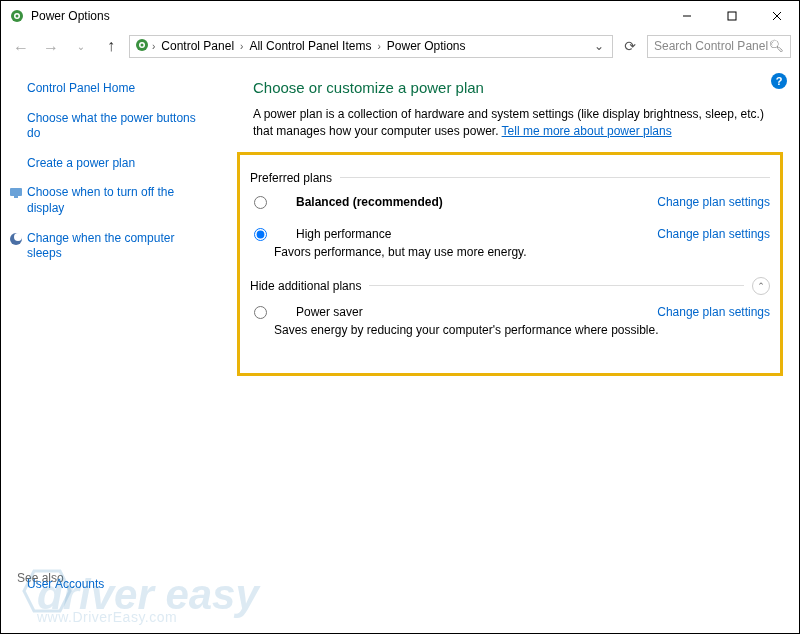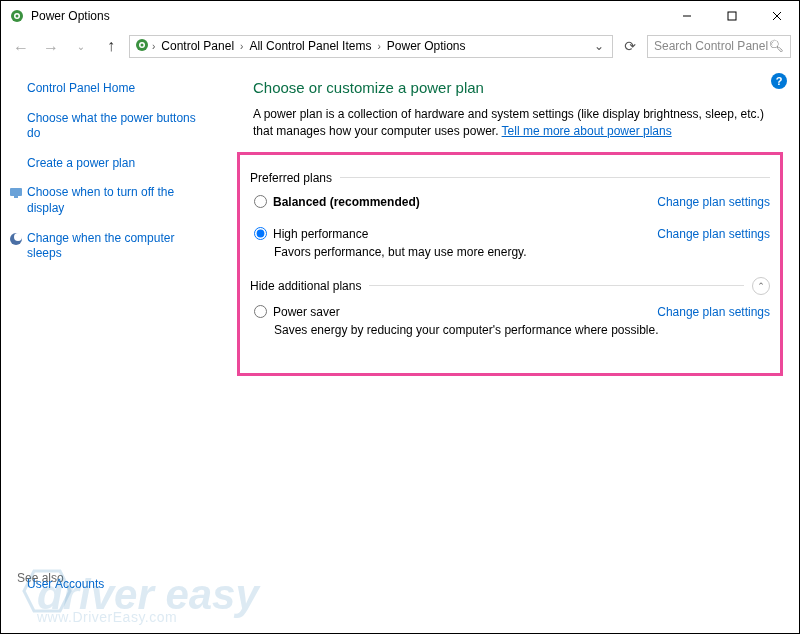--- a/index.html
+++ b/index.html
@@ -29,28 +29,28 @@
     .sidebar .side-ico { position: absolute; left: -18px; top: 1px; width: 14px; height: 14px; }
     .see-also { position: absolute; bottom: 48px; left: 16px; color: #666; font-size: 12px; }
     .see-also-link { position: absolute; bottom: 26px; left: 26px; }
     
     .main { flex: 1; padding: 18px 16px 12px 36px; position: relative; }
     .help-icon { position: absolute; right: 12px; top: 12px; width: 16px; height: 16px; background: #0078d7; color: #fff; border-radius: 50%; display: flex; align-items: center; justify-content: center; font-size: 11px; font-weight: bold; cursor: pointer; }
     .h1 { color: #0a6f46; font-size: 15px; font-weight: normal; margin-bottom: 10px; }
     .intro { font-size: 12px; line-height: 1.4; margin-bottom: 12px; }
     .intro a { color: #0066cc; cursor: pointer; }
     
-    .redbox { border: 3px solid #ec4899; padding: 6px 10px 36px 10px; margin-left: -16px; }
+    .redbox { border: 3px solid #eab308; padding: 6px 10px 36px 10px; margin-left: -16px; }
     
     .group-title { font-size: 12px; display: flex; align-items: center; gap: 8px; margin-bottom: 10px; margin-top: 10px; }
     .group-title .line { flex: 1; height: 1px; background: #ddd; }
     .group-title .expand { width: 18px; height: 18px; border: 1px solid #ccc; border-radius: 50%; display: flex; align-items: center; justify-content: center; font-size: 9px; color: #666; cursor: pointer; }
     
     .plan { margin-bottom: 18px; padding-left: 4px; }
-    .plan-row { display: flex; align-items: center; }
+    .plan-row { display: flex; align-items: flex-end; gap: 23px; }
     .plan-row input[type=radio] { margin-right: 6px; }
     .plan-name { font-size: 12px; }
     .plan-name.bold { font-weight: bold; }
     .plan-link { margin-left: auto; color: #0066cc; font-size: 12px; cursor: pointer; }
     .plan-desc { font-size: 12px; margin-top: 4px; margin-left: 20px; color: #000; }
     
     .watermark { position: absolute; left: -180px; bottom: 8px; font-size: 42px; color: rgba(100,160,200,0.22); font-style: italic; font-weight: bold; pointer-events: none; white-space: nowrap; }
     .watermark .small { font-size: 14px; display: block; margin-top: -10px; font-style: normal; font-weight: normal; letter-spacing: 0.5px; }
     .hex { position: absolute; left: -195px; bottom: 20px; width: 50px; height: 44px; opacity: 0.22; pointer-events: none; }
   </style>

